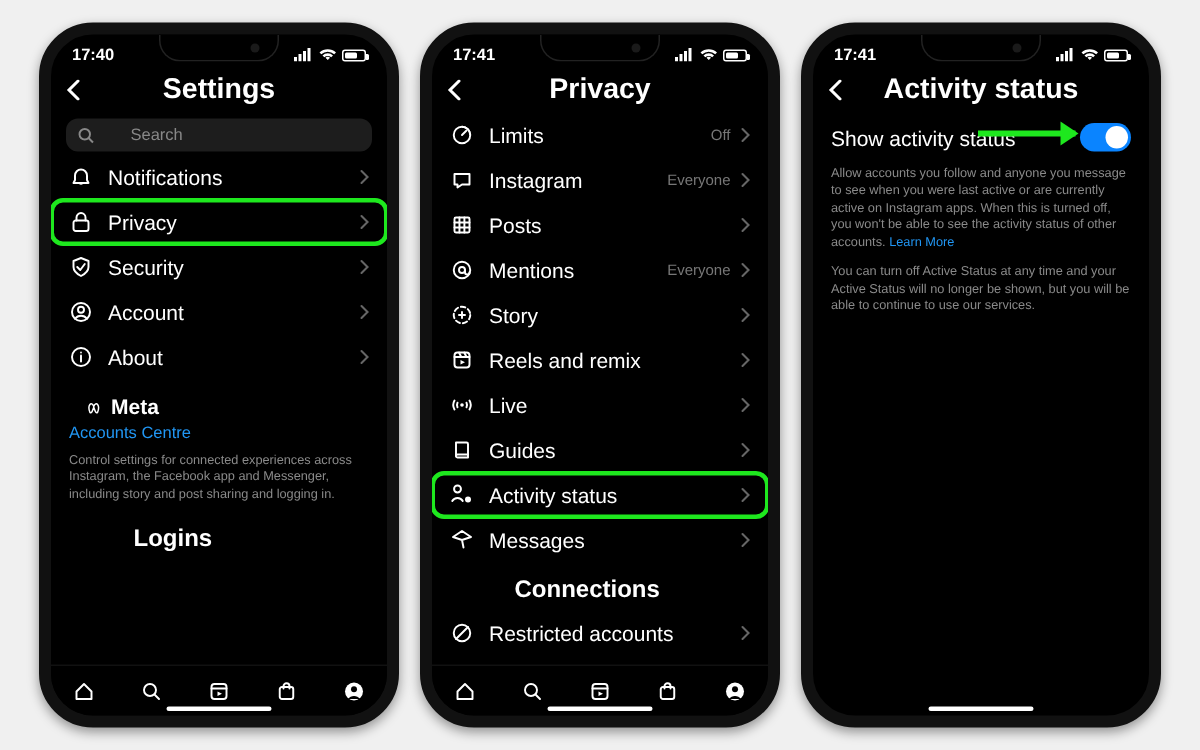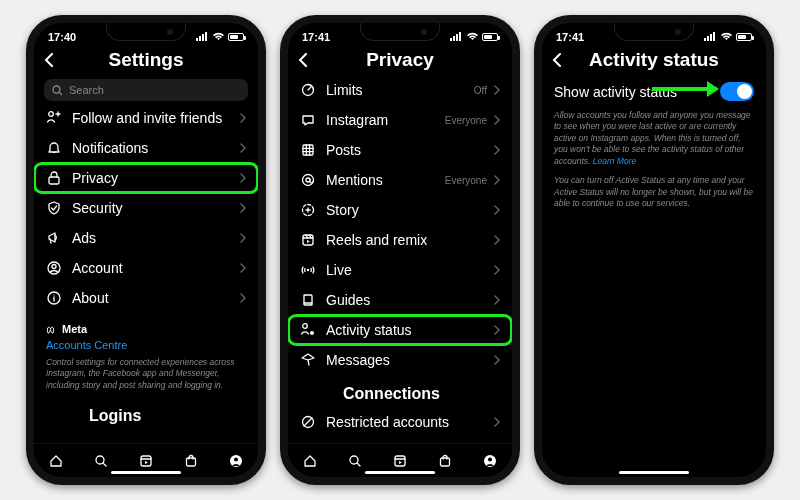--- a/index.html
+++ b/index.html
@@ -39,21 +39,21 @@
   .navbar {
     display:flex; align-items:center; justify-content:center;
     position:relative; height:30px; color:#fff;
   }
   .navbar .back {
     position:absolute; left:10px; font-size:16px; color:#fff;
   }
   .navbar .title { font-size:19px; font-weight:600; color:#fff; }
   .searchbox {
     margin: 4px 10px 6px 10px; background:#1d1d1d; border-radius:8px;
-    display:flex; align-items:center; padding:5px 8px; gap:6px;
+    display:flex; align-items:center; padding:5px 8px; gap:24px;
   }
   .searchbox .sicon { color:#888; font-size:11px; }
   .searchbox .splace { color:#888; font-size:11px; }
   .list { display:flex; flex-direction:column; }
   .row {
     display:flex; align-items:center; justify-content:space-between;
     padding: 7px 12px; color:#fff; font-size:11px; min-height:28px;
     position:relative;
   }
   .row .left { display:flex; align-items:center; gap:10px; }
@@ -61,21 +61,21 @@
     width:16px; display:flex; justify-content:center; align-items:center;
     font-size:12px; color:#fff;
   }
   .row .label { font-size:14px; color:#fff; }
   .row .right { display:flex; align-items:center; gap:6px; color:#777; font-size:10px;}
   .row .chev { color:#666; font-size:11px; }
   .hl-green {
     outline: 3px solid #1ee81e; border-radius:8px; outline-offset:-2px;
   }
   .section-head { padding: 10px 12px 4px 12px; color:#fff; font-size:16px; font-weight:700;margin-left:43px;}
-  .small-text { padding: 2px 12px 6px 12px; color:#8a8a8a; font-size:8.5px; line-height:1.35;font-style:italic;}
+  .small-text { padding: 2px 12px 6px 12px; color:#8a8a8a; font-size:8.5px; line-height:1.35;}
   .link { color:#2196f3; font-size:11px; padding: 4px 12px; }
   .tabbar {
     position:absolute; bottom:0; left:0; right:0; height:34px;
     display:flex; justify-content:space-around; align-items:center;
     background:#000; border-top:1px solid #111;
   }
   .tabbar .tab { color:#fff; font-size:14px; }
   .home-ind {
     position:absolute; bottom:3px; left:50%; transform:translateX(-50%);
     width:70px; height:3px; border-radius:3px; background:#fff;
@@ -92,21 +92,21 @@
     border-radius:50%; background:#fff;
   }
   
   .arrow-right {
     position:absolute; height:4px; background:#1ee81e;
   }
   .arrow-right::after {
     content:""; position:absolute; right:-2px; top:-6px;
     border-left:12px solid #1ee81e; border-top:8px solid transparent; border-bottom:8px solid transparent;
   }
-  .meta-logo { display:flex; align-items:center; gap:4px; padding: 10px 12px 0 12px; color:#fff; font-size:11px; font-weight:600;}
+  .meta-logo { display:flex; align-items:center; gap:4px; padding: 10px 12px 0 12px; color:#fff; font-size:14px; font-weight:600;margin-left:12px;}
   .battery {
     width:16px; height:8px; border:1px solid #fff; border-radius:2px; position:relative;
   }
   .battery::after { content:""; position:absolute; right:-3px; top:2px; width:2px; height:4px; background:#fff; border-radius:0 1px 1px 0;}
   .battery .fill { position:absolute; left:1px; top:1px; bottom:1px; width:60%; background:#fff; border-radius:1px;}
   
   svg { display:block; }
 </style>
 </head>
 <body>
@@ -147,40 +147,20 @@
         </svg>
     <span class="splace">Search</span>
   </div>
 
   <div class="scrollarea">
     <div class="list" id="list1">
           <div class="row">
             <div class="left">
               <span class="icon">
                 <svg width="16" height="16" viewBox="0 0 16 16">
-                  <circle cx="5" cy="4" r="2.3" stroke="#fff" stroke-width="1.3" fill="none" stroke-linecap="round" stroke-linejoin="round"></circle>
-                  <path d="M1.5 12 A4 4 0 0 1 8.5 12" stroke="#fff" stroke-width="1.3" fill="none" stroke-linecap="round" stroke-linejoin="round"></path>
-                  <line x1="10" y1="4" x2="14" y2="4" stroke="#fff" stroke-width="1.3" fill="none" stroke-linecap="round" stroke-linejoin="round"></line>
-                  <line x1="12" y1="2" x2="12" y2="6" stroke="#fff" stroke-width="1.3" fill="none" stroke-linecap="round" stroke-linejoin="round"></line>
-                </svg>
-              </span>
-              <span class="label">Follow and invite friends</span>
-            </div>
-            <div class="right">
-              <span class="chev">
-                <svg width="7" height="10" viewBox="0 0 7 10">
-                  <path d="M2 1 L6 5 L2 9" stroke="#666" stroke-width="1.4" fill="none" stroke-linecap="round"></path>
-                </svg>
-              </span>
-            </div>
-          </div>
-          <div class="row">
-            <div class="left">
-              <span class="icon">
-                <svg width="16" height="16" viewBox="0 0 16 16">
                   <path d="M4 10 V7 A4 4 0 0 1 12 7 V10 L13 12 H3 Z" stroke="#fff" stroke-width="1.3" fill="none" stroke-linecap="round" stroke-linejoin="round"></path>
                   <path d="M7 12 A1.2 1.2 0 0 0 9 12" stroke="#fff" stroke-width="1.3" fill="none" stroke-linecap="round" stroke-linejoin="round"></path>
                 </svg>
               </span>
               <span class="label">Notifications</span>
             </div>
             <div class="right">
               <span class="chev">
                 <svg width="7" height="10" viewBox="0 0 7 10">
                   <path d="M2 1 L6 5 L2 9" stroke="#666" stroke-width="1.4" fill="none" stroke-linecap="round"></path>
@@ -208,39 +188,20 @@
           </div>
           <div class="row">
             <div class="left">
               <span class="icon">
                 <svg width="16" height="16" viewBox="0 0 16 16">
                   <path d="M8 2 L13 4 V8 C13 11 10 13 8 14 C6 13 3 11 3 8 V4 Z" stroke="#fff" stroke-width="1.3" fill="none" stroke-linecap="round" stroke-linejoin="round"></path>
                   <path d="M5.5 8 L7.5 10 L10.5 6" stroke="#fff" stroke-width="1.3" fill="none" stroke-linecap="round" stroke-linejoin="round"></path>
                 </svg>
               </span>
               <span class="label">Security</span>
-            </div>
-            <div class="right">
-              <span class="chev">
-                <svg width="7" height="10" viewBox="0 0 7 10">
-                  <path d="M2 1 L6 5 L2 9" stroke="#666" stroke-width="1.4" fill="none" stroke-linecap="round"></path>
-                </svg>
-              </span>
-            </div>
-          </div>
-          <div class="row">
-            <div class="left">
-              <span class="icon">
-                <svg width="16" height="16" viewBox="0 0 16 16">
-                  <path d="M3 6 L9 3 V12 L3 9 Z" stroke="#fff" stroke-width="1.3" fill="none" stroke-linecap="round" stroke-linejoin="round"></path>
-                  <path d="M9 5 A3 3 0 0 1 9 10" stroke="#fff" stroke-width="1.3" fill="none" stroke-linecap="round" stroke-linejoin="round"></path>
-                  <line x1="4" y1="9" x2="5" y2="13" stroke="#fff" stroke-width="1.3" fill="none" stroke-linecap="round" stroke-linejoin="round"></line>
-                </svg>
-              </span>
-              <span class="label">Ads</span>
             </div>
             <div class="right">
               <span class="chev">
                 <svg width="7" height="10" viewBox="0 0 7 10">
                   <path d="M2 1 L6 5 L2 9" stroke="#666" stroke-width="1.4" fill="none" stroke-linecap="round"></path>
                 </svg>
               </span>
             </div>
           </div>
           <div class="row">

